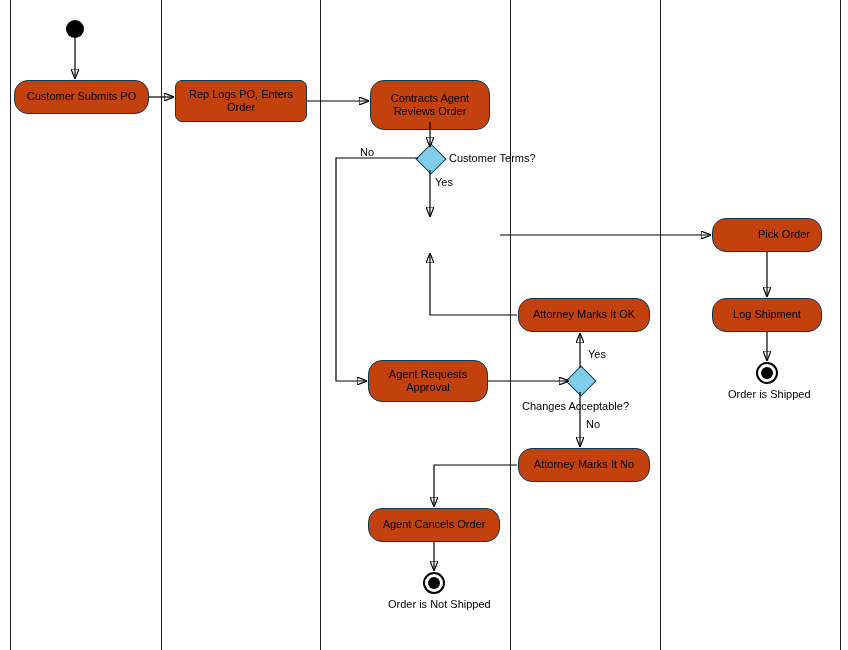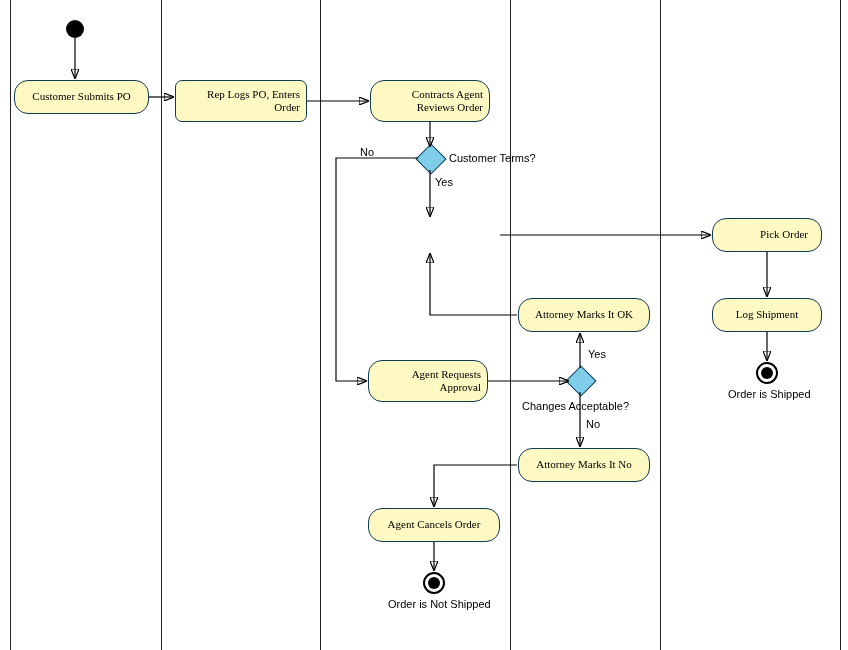--- a/index.html
+++ b/index.html
@@ -10,29 +10,28 @@
     font-size: 11px;
     color: #000;
   }
   .canvas { position: relative; width: 848px; height: 650px; }
   .lane {
     position: absolute; top: 0; bottom: 0;
     border-right: 1px solid #222;
   }
   .node {
     position: absolute;
-    background: #fef9c3;
+    background: #c2410c;
     border: 1px solid #103a52;
     border-radius: 14px;
     display: flex; align-items: center; justify-content: center;
-    text-align: right;
+    text-align: center;
     padding: 4px 6px;
     box-sizing: border-box;
     line-height: 1.2;
-    font-family: Liberation Serif, serif;
   }
   .start {
     position: absolute;
     width: 18px; height: 18px;
     background: #000; border-radius: 50%;
   }
   .end-outer {
     position: absolute;
     width: 22px; height: 22px;
     border: 2px solid #000; border-radius: 50%;
@@ -72,21 +71,21 @@
   <div class="lane" style="left:660px; width:180px;"></div>
 
   <div class="start" style="left:66px; top:20px;"></div>
 
   <div class="node" style="left:14px; top:80px; width:135px; height:34px;">
       <span>Customer Submits PO</span>
     </div>
   <div class="node" style="left:175px; top:80px; width:132px; height:42px;border-radius:7px;">
       <span>Rep Logs PO, Enters Order</span>
     </div>
-  <div class="node" style="left:370px; top:80px; width:120px; height:42px;">
+  <div class="node" style="left:370px; top:80px; width:120px; height:50px;">
       <span>Contracts Agent Reviews Order</span>
     </div>
 
   <div class="diamond" style="left:420px; top:148px;"></div>
 
 
   <div class="node" style="left:518px; top:298px; width:132px; height:34px;">
       <span>Attorney Marks It OK</span>
     </div>
 

